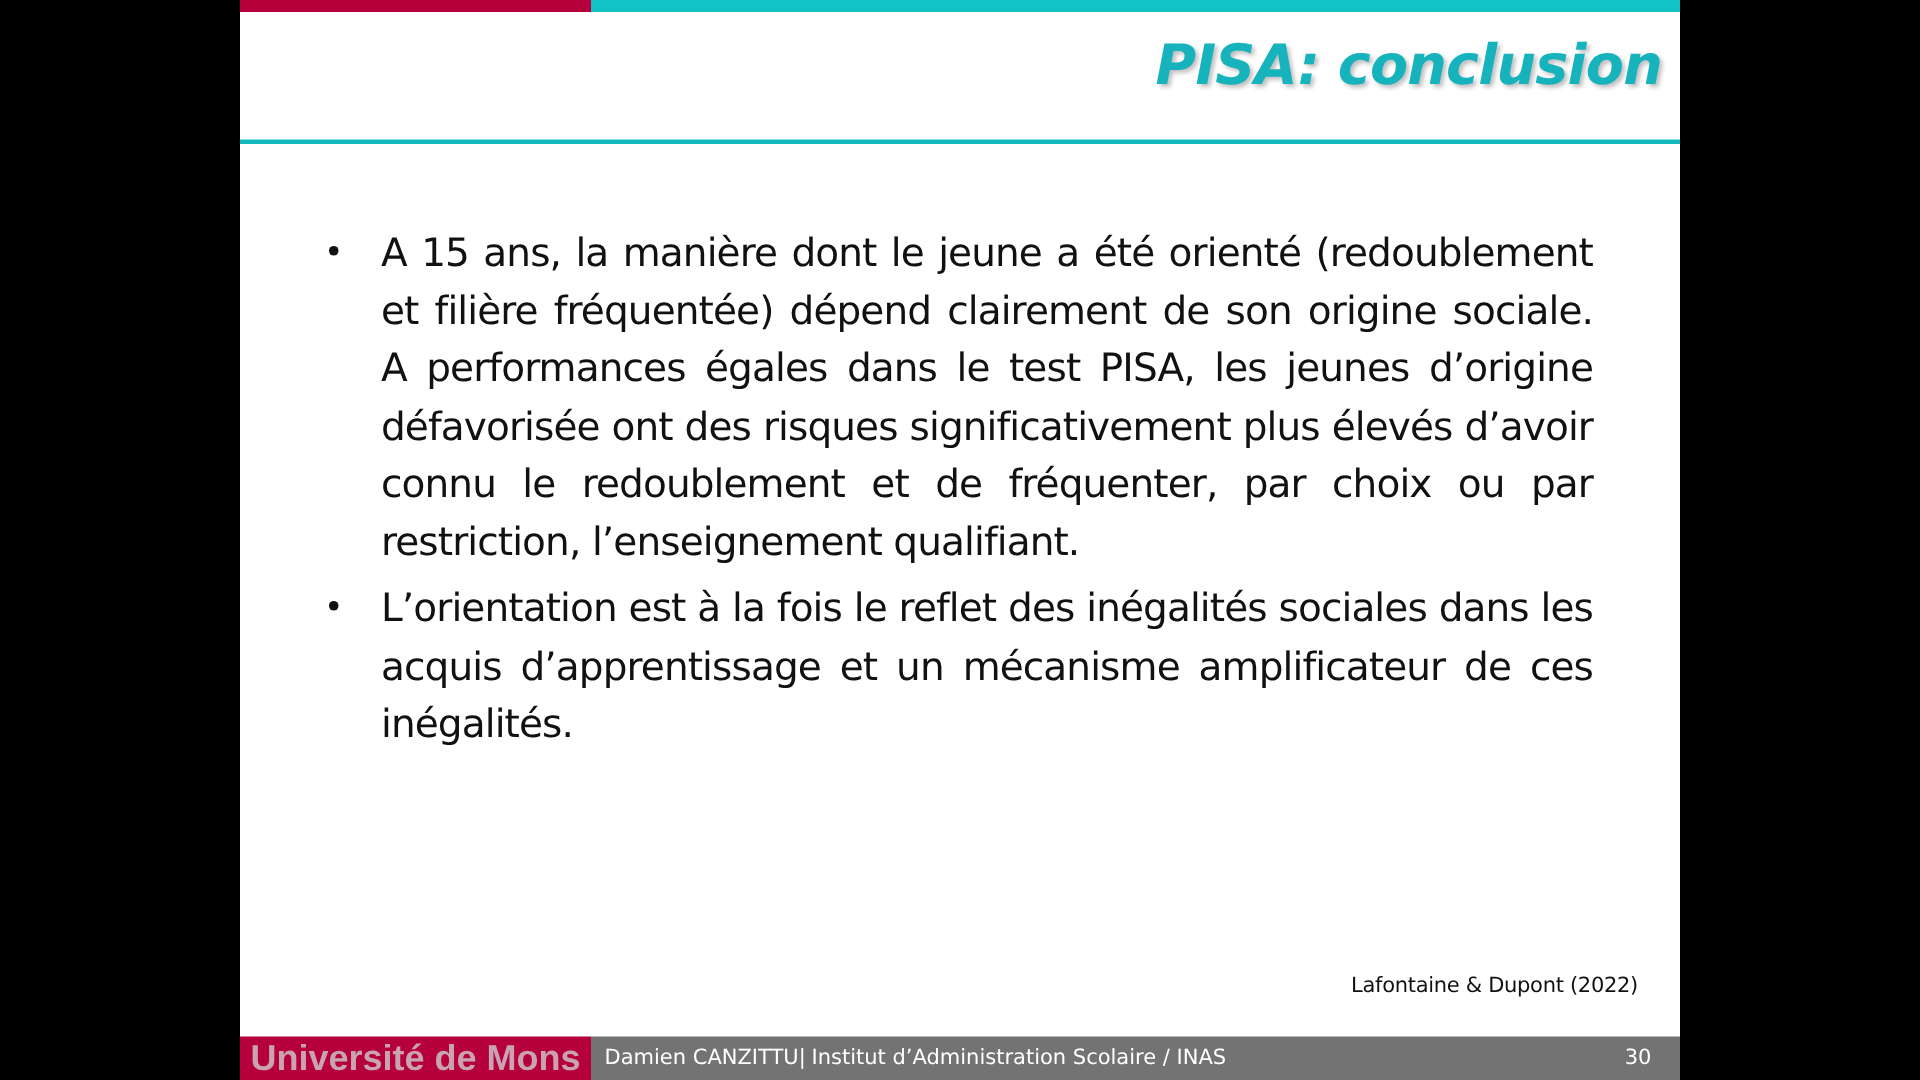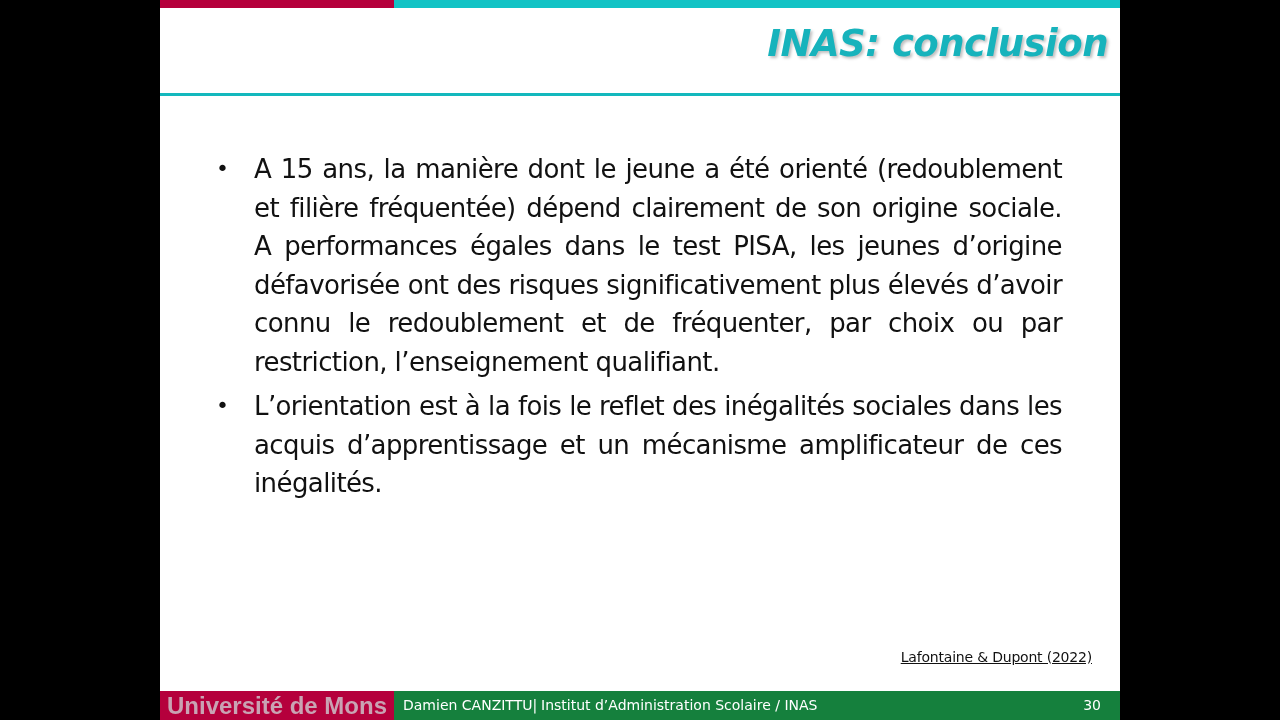--- a/index.html
+++ b/index.html
@@ -21,42 +21,42 @@
     .title-rule { position: absolute; left: 0; top: 93px; width: 960px; height: 3px; background: #13b8bd; }
     .content { position: absolute; left: 52px; top: 150px; width: 850px; }
     .bullet {
       position: relative; padding-left: 42px; margin: 0 0 6px 0;
       font-size: 26px; line-height: 38.5px; color: #111111; text-align: justify;
       letter-spacing: -0.6px;
     }
     .bullet .dot {
       position: absolute; left: 4px; top: 0; font-size: 22px;
     }
-    .citation { position: absolute; right: 28px; top: 649px; font-size: 14px; color: #111111; letter-spacing: -0.2px; text-decoration: underline; }
+    .citation { position: absolute; right: 28px; top: 649px; font-size: 14px; color: #111111; letter-spacing: -0.2px; }
     .footer-left {
       position: absolute; left: 0; top: 691px; width: 234px; height: 29px; background: #b5003c;
       color: #c9a3b3; font-family: "Liberation Sans", sans-serif; font-weight: bold; font-size: 24px;
       line-height: 29px; text-align: center;
     }
     .footer-right {
-      position: absolute; left: 234px; top: 691px; width: 726px; height: 29px; background: #15803d;
+      position: absolute; left: 234px; top: 691px; width: 726px; height: 29px; background: #737373;
       color: #ffffff; font-size: 14px; line-height: 29px;
     }
     .footer-author { position: absolute; left: 9px; top: 0; }
     .footer-institute { position: absolute; left: 147px; top: 0; text-align: right; }
     .footer-page { position: absolute; right: 19px; top: 0; }
   </style>
 </head>
 <body>
 
 <div class="slide">
   <div class="top-bar-left"></div>
   <div class="top-bar-right"></div>
 
-  <h1 class="title">INAS: conclusion</h1>
+  <h1 class="title">PISA: conclusion</h1>
   <div class="title-rule"></div>
 
   <div class="content">
     <p class="bullet">
       <span class="dot">•</span>
       <span>A 15 ans, la manière dont le jeune a été orienté (redoublement et filière fréquentée) dépend clairement de son origine sociale. A performances égales dans le test PISA, les jeunes d’origine défavorisée ont des risques significativement plus élevés d’avoir connu le redoublement et de fréquenter, par choix ou par restriction, l’enseignement qualifiant.</span>
     </p>
     <p class="bullet">
       <span class="dot">•</span>
       <span>L’orientation est à la fois le reflet des inégalités sociales dans les acquis d’apprentissage et un mécanisme amplificateur de ces inégalités.</span>

